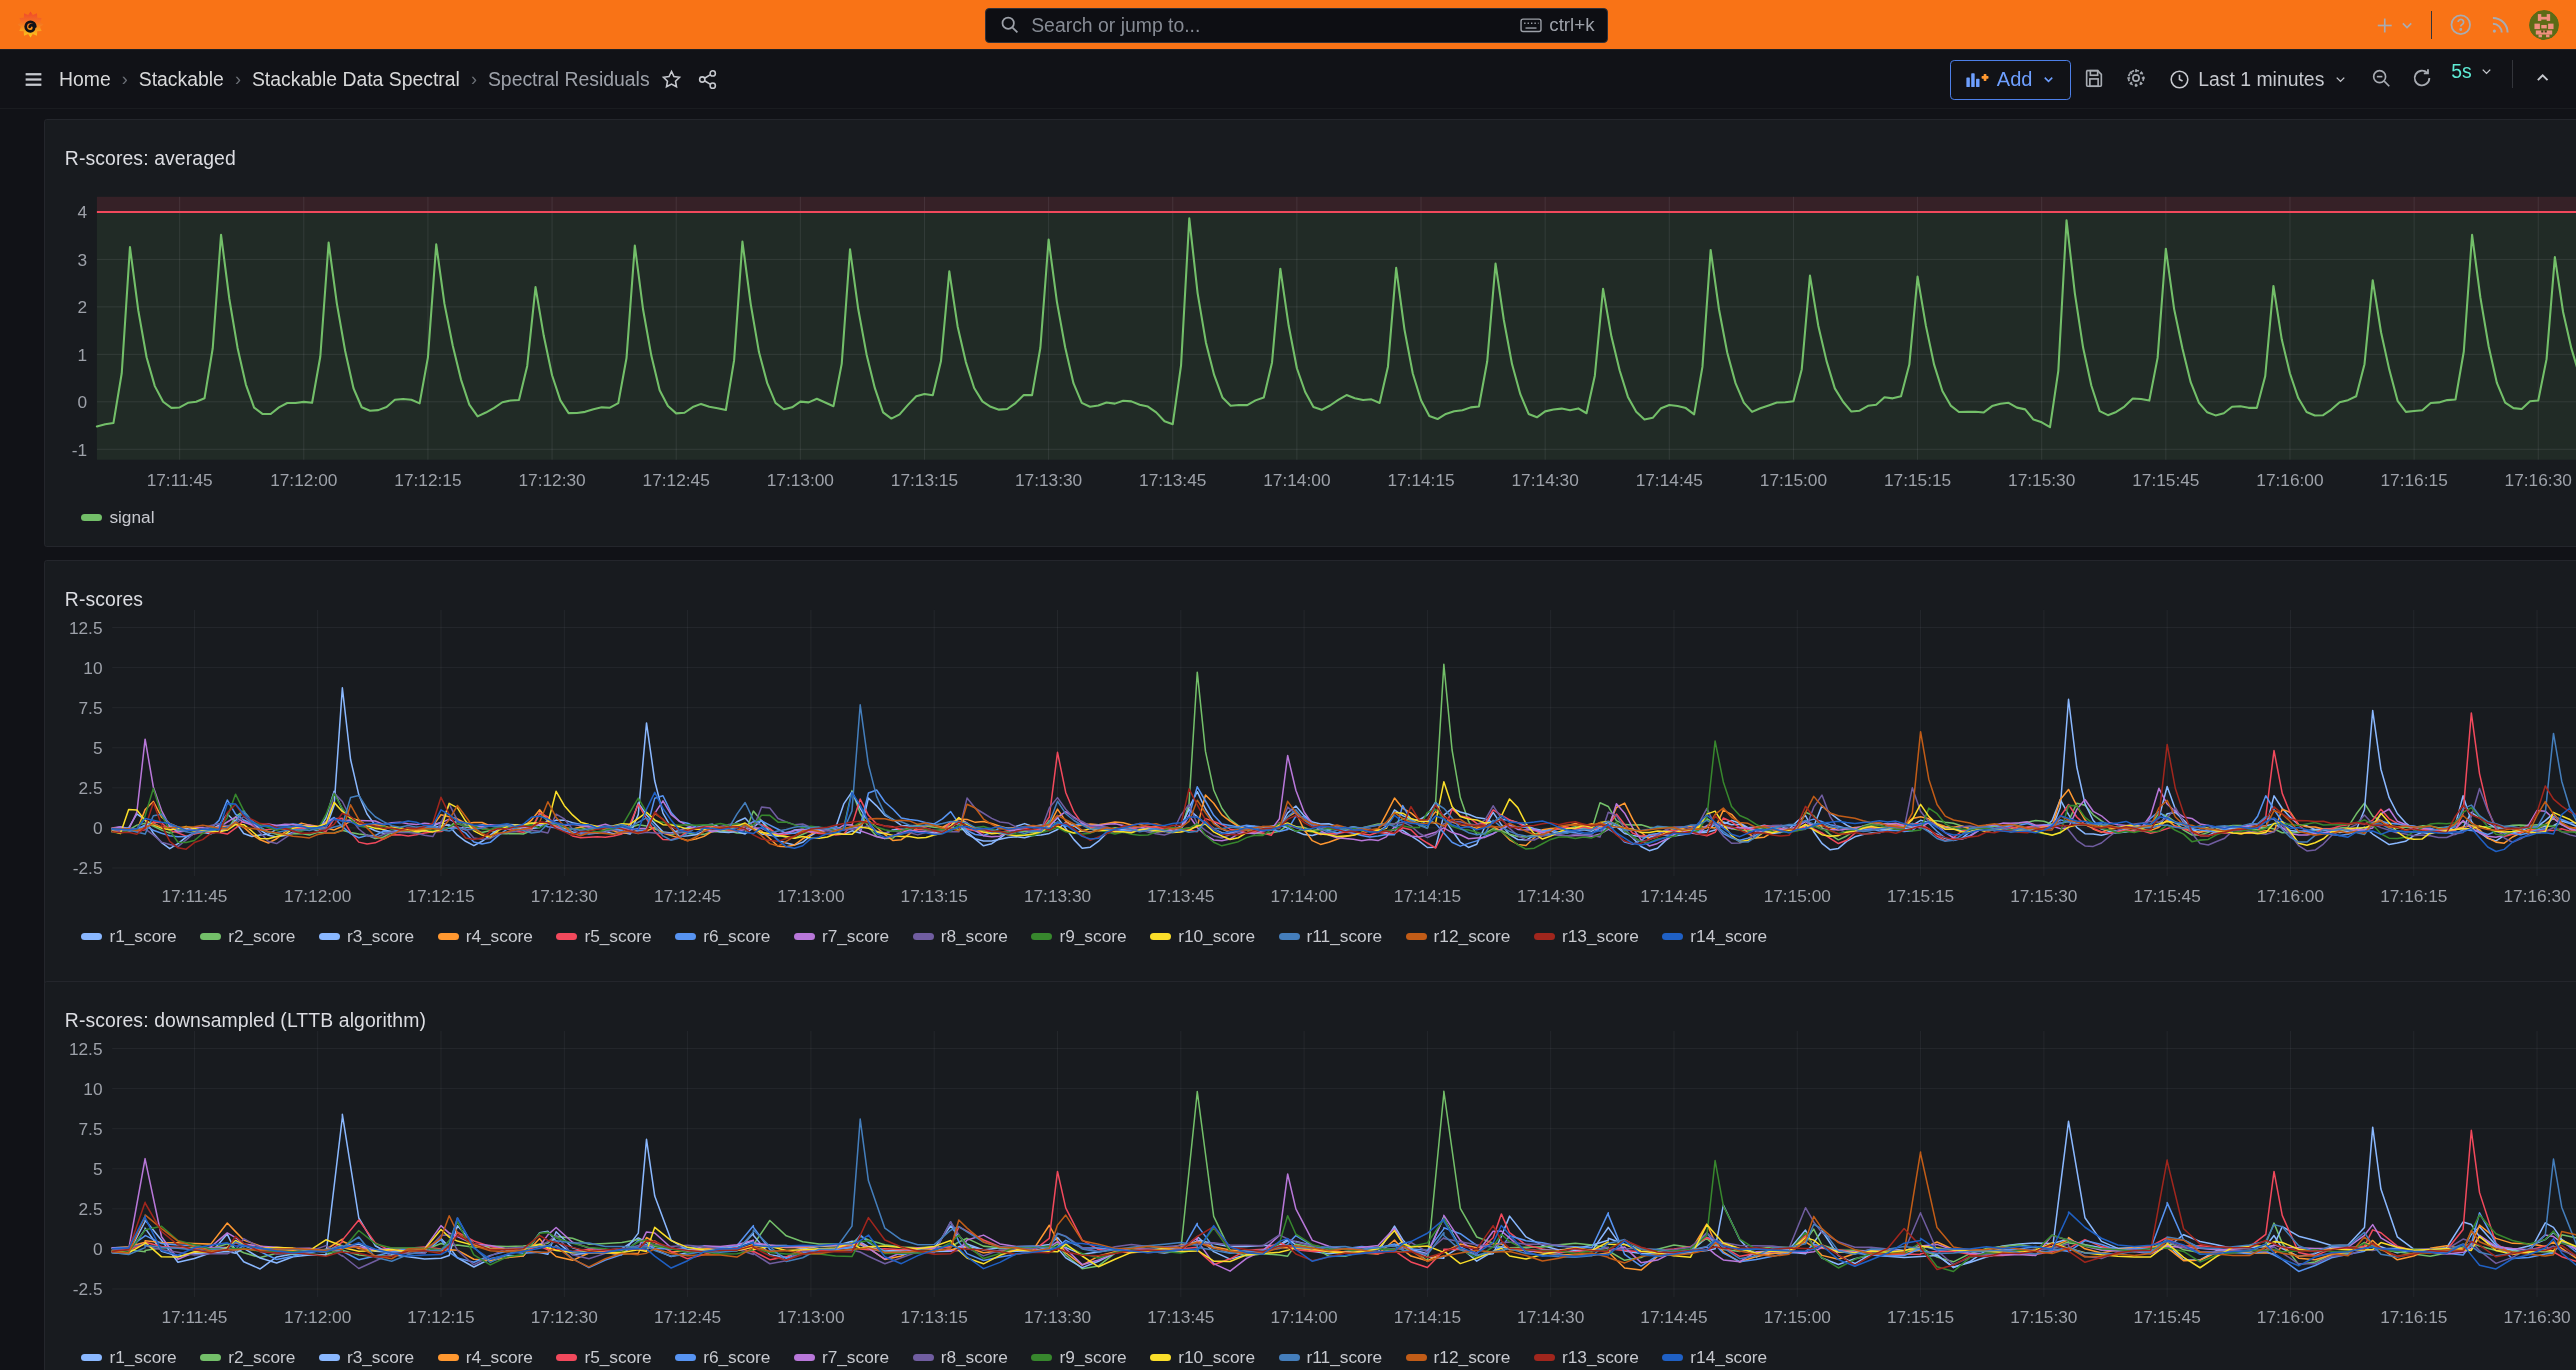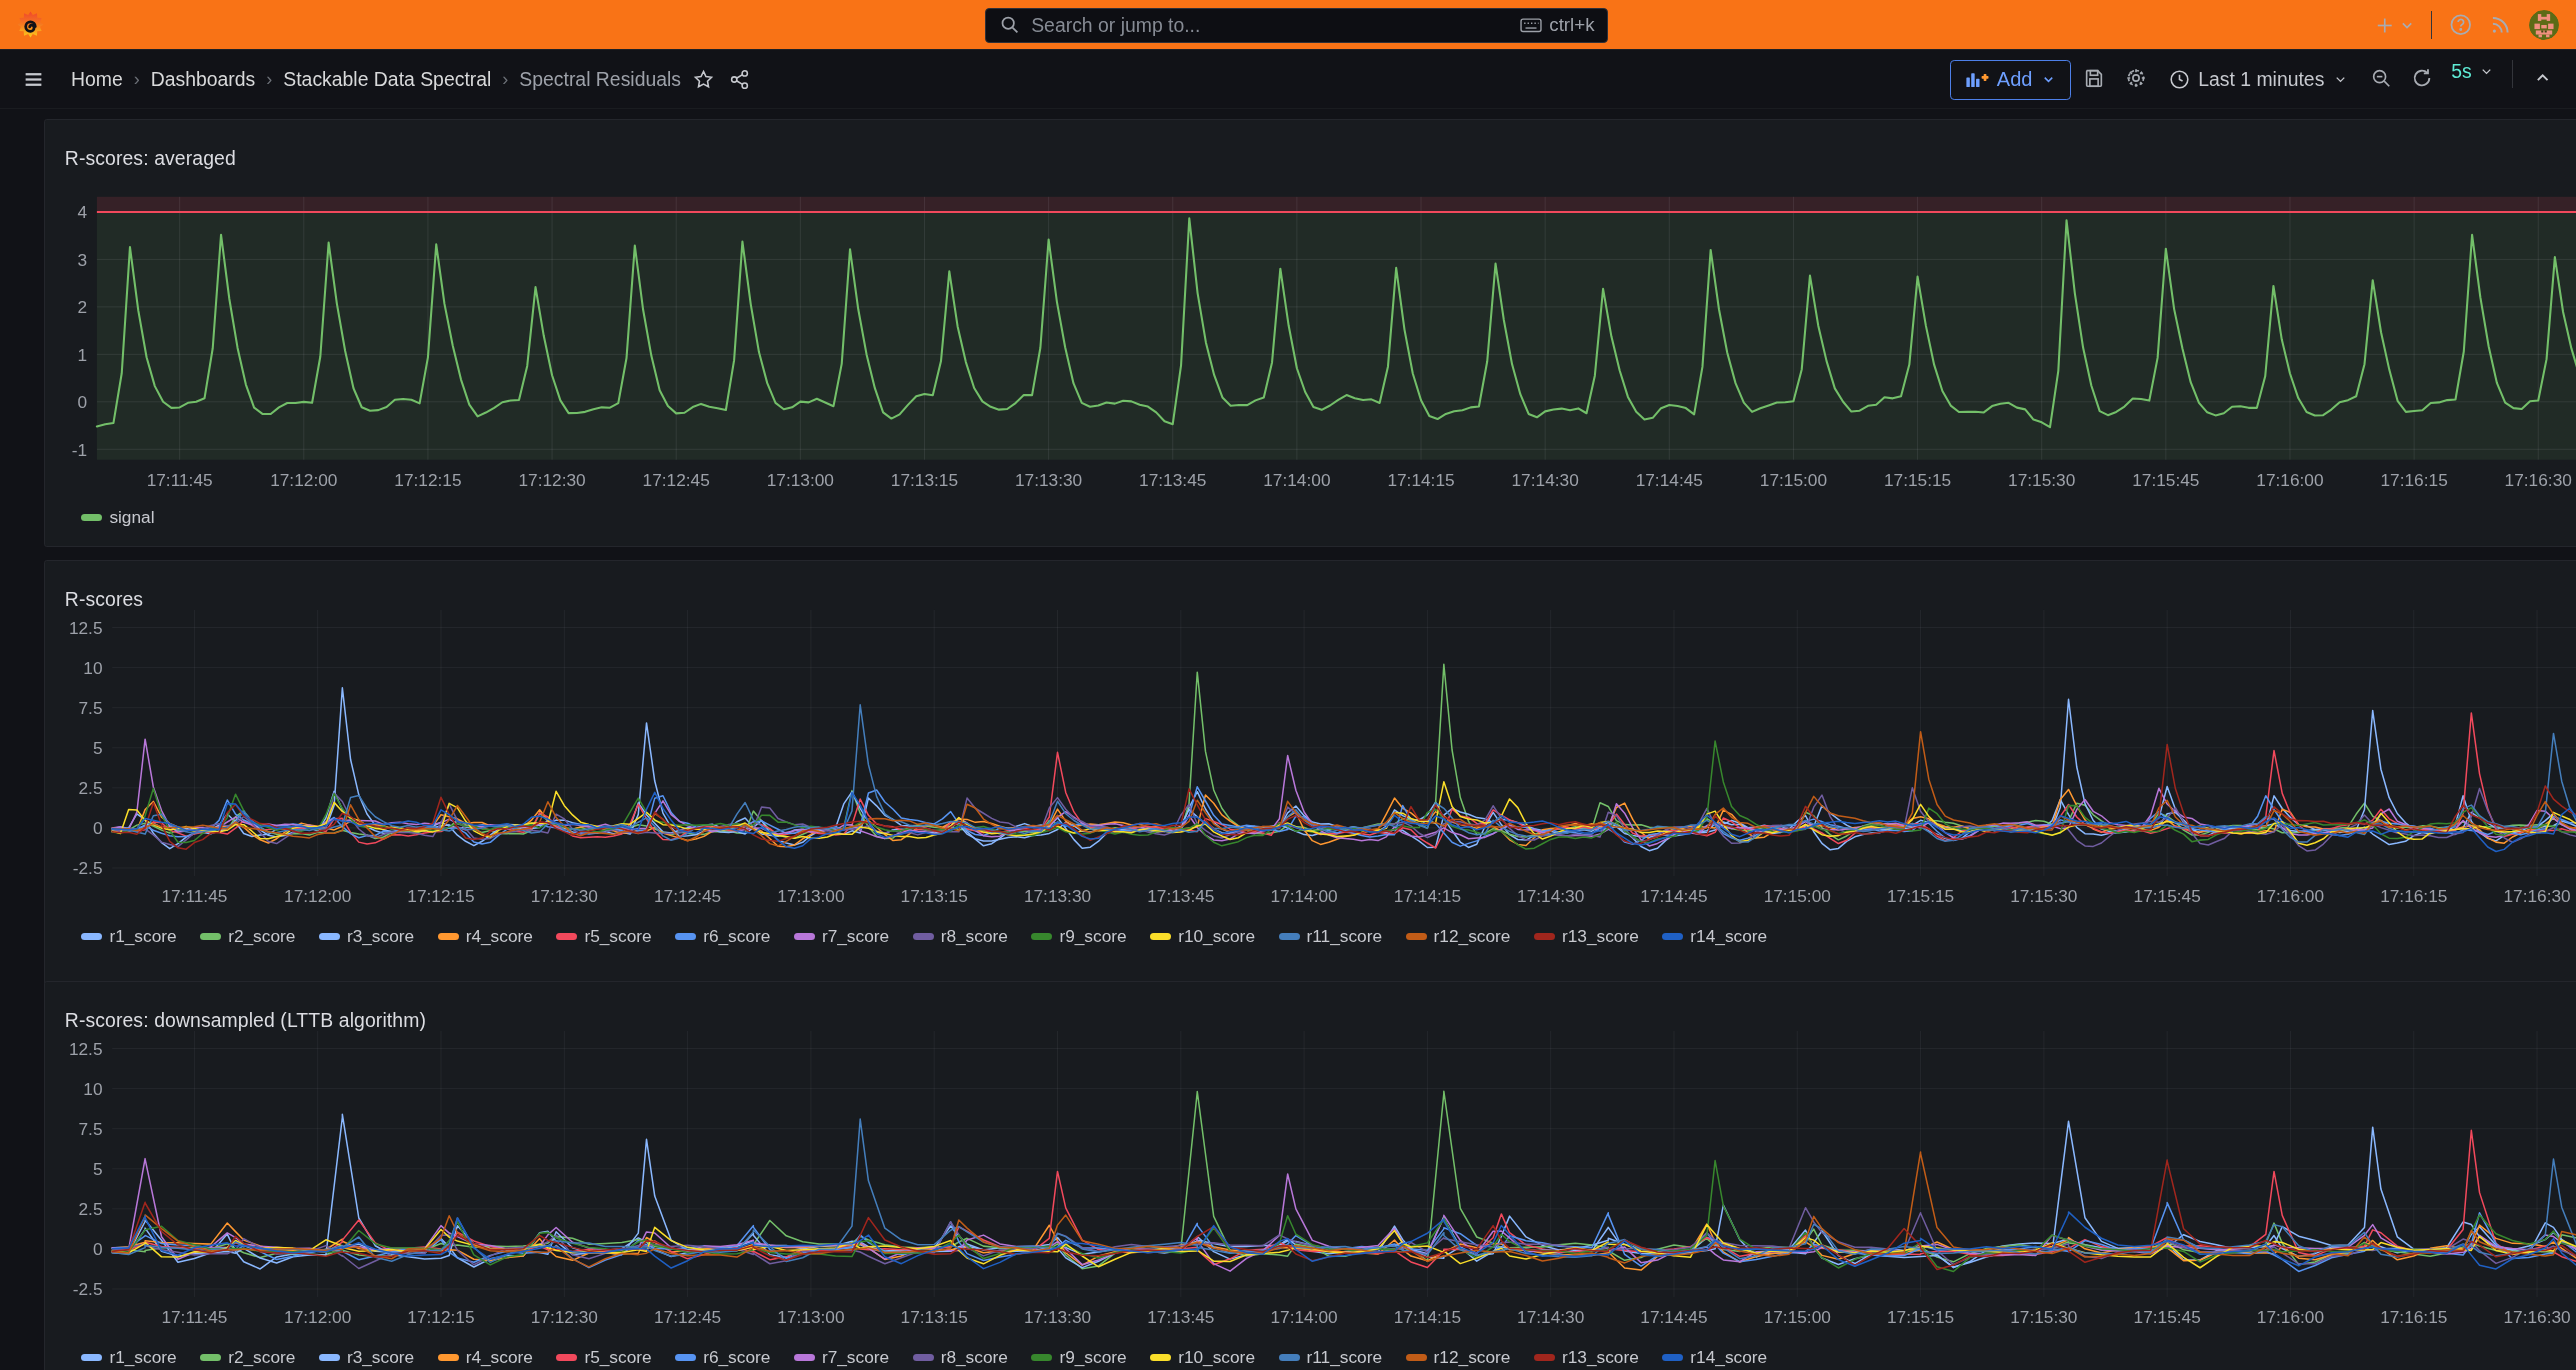--- a/index.html
+++ b/index.html
@@ -17,21 +17,21 @@
   .kbd-hint{display:flex;align-items:center;gap:7px;color:#9da1a9;font-size:18.7px;}
   .nav-right{position:absolute;right:11px;top:0;height:50px;display:flex;align-items:center;gap:4.2px;}
   .iconbtn{display:flex;align-items:center;justify-content:center;min-width:36px;height:36px;
     color:#a8acb3;cursor:pointer;border-radius:2.8px;background:transparent;border:none;}
   .iconbtn svg{display:block;}
   .vdivider{width:0.7px;height:28px;background:#33353b;margin:0 7px;}
   .avatar{width:30px;height:30px;border-radius:50%;overflow:hidden;}
   
   .toolbar{position:absolute;left:0;top:51px;width:2576px;height:58px;background:#111217;
     display:flex;align-items:center;padding:0 15px;border-bottom:0.7px solid #1a1c20;}
-  .breadcrumb{display:flex;align-items:center;gap:11px;margin-left:20px;font-size:19.4px;}
+  .breadcrumb{display:flex;align-items:center;gap:11px;margin-left:8px;font-size:19.4px;}
   .crumb{color:#d8d9da;cursor:pointer;white-space:nowrap;}
   .crumb.current{color:#9da1a9;cursor:default;}
   .crumb-sep{color:#6c7077;font-size:18px;}
   .toolbar-right{margin-left:auto;display:flex;align-items:flex-start;gap:5.5px;}
   .add-btn{display:flex;align-items:center;gap:8.3px;border:0.7px solid #4d7fe8;border-radius:4.2px;
     padding:5.5px 14px;height:40px;color:#6e9fff;font-size:20px;cursor:pointer;background:transparent;}
   .timepicker{display:flex;align-items:center;gap:8.3px;color:#c7c9cf;font-size:19.4px;
     padding:0 9.7px;height:40px;cursor:pointer;white-space:nowrap;}
   .interval{display:flex;align-items:center;gap:7px;color:#5eead4;font-size:19.4px;padding:0 5.5px;cursor:pointer;}
   
@@ -136,21 +136,21 @@
   <button class="iconbtn">
     <svg width="21" height="21" viewBox="0 0 24 24" fill="none" stroke="#c7c9cf" stroke-width="2.6">
       <line x1="3" y1="6" x2="21" y2="6"></line>
         <line x1="3" y1="12" x2="21" y2="12"></line>
         <line x1="3" y1="18" x2="21" y2="18"></line>
     </svg>
   </button>
   <nav class="breadcrumb">
     <span class="crumb">Home</span>
     <span class="crumb-sep">›</span>
-    <span class="crumb">Dashboards</span>
+    <span class="crumb">Stackable</span>
     <span class="crumb-sep">›</span>
     <span class="crumb">Stackable Data Spectral</span>
     <span class="crumb-sep">›</span>
     <span class="crumb current">Spectral Residuals</span>
   </nav>
   <button class="iconbtn" style="margin-left:4.2px;">
     <svg width="21" height="21" viewBox="0 0 24 24" fill="none" stroke="#c7c9cf" stroke-width="1.8">
       <path d="M12 2.8l2.8 5.8 6.4.9-4.6 4.5 1.1 6.3L12 17.3l-5.7 3 1.1-6.3L2.8 9.5l6.4-.9z"></path>
     </svg>
   </button>

